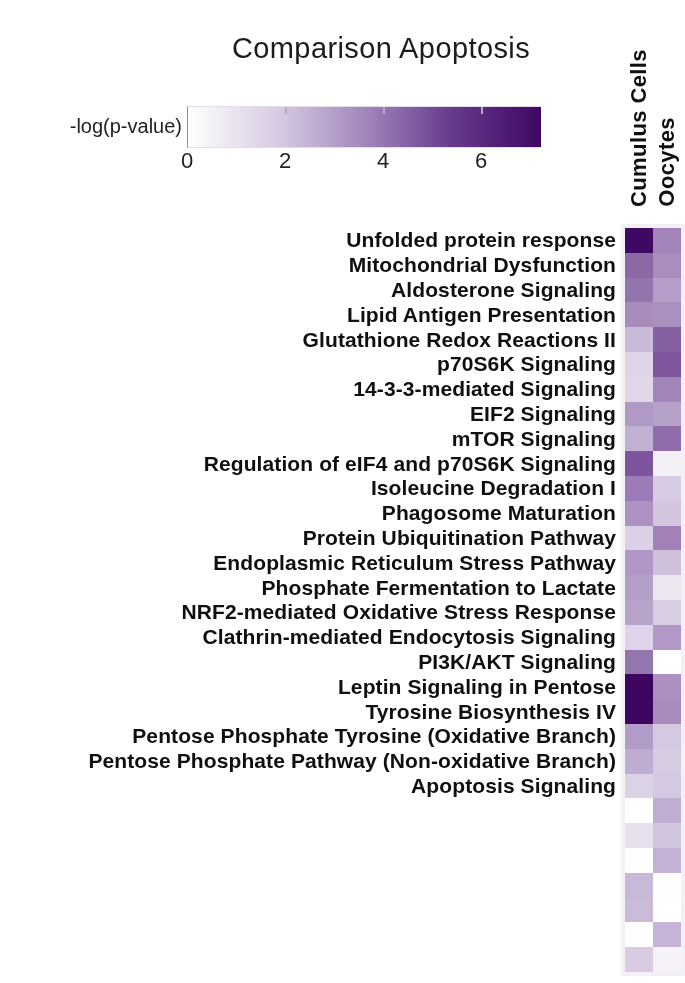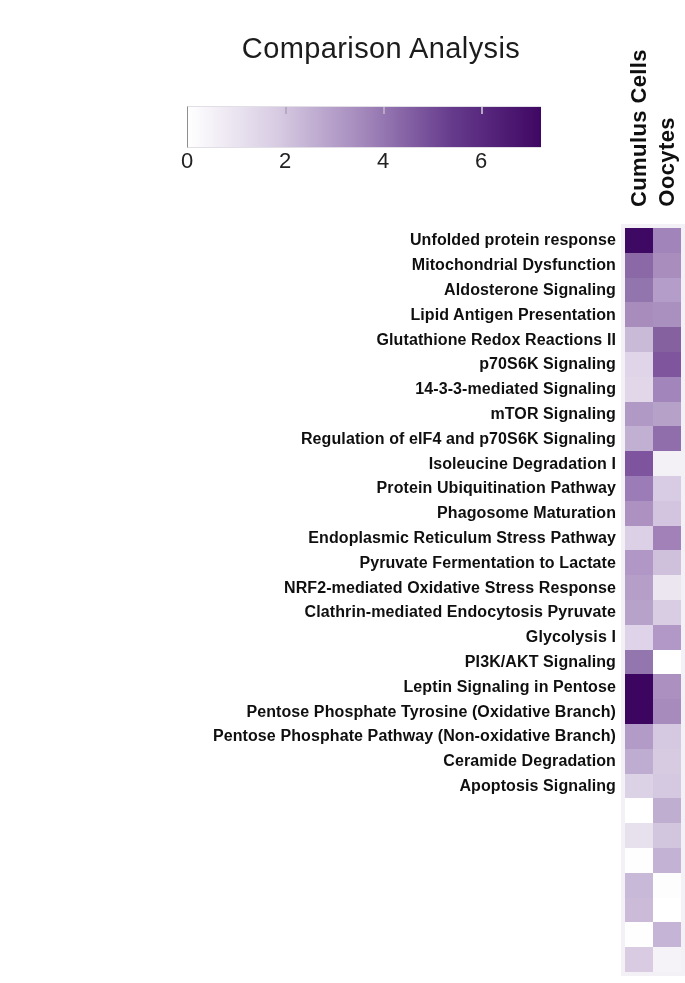--- a/index.html
+++ b/index.html
@@ -27,35 +27,36 @@
   .tick-notch { position:absolute; top:107px; width:2px; height:7px; background:#b6a9c2; }
   .col-header {
     position:absolute; bottom:776px; writing-mode:vertical-rl; transform:rotate(180deg);
     font-weight:700; font-size:22px; color:#0f0f0f; letter-spacing:0.4px; white-space:nowrap;
   }
   .col-header.c1 { left:626px; }
   .col-header.c2 { left:654px; }
   .pathway-labels { position:absolute; left:0; top:228px; width:616px; }
   .row-label {
     height:24.8px; display:flex; justify-content:flex-end; align-items:center;
-    font-weight:700; font-size:16px; color:#0f0f0f; white-space:nowrap; letter-spacing:0.1px;
+    font-weight:700; font-size:21px; color:#0f0f0f; white-space:nowrap; letter-spacing:0.1px;
   }
   .heatmap-panel {
     position:absolute; left:621px; top:224px; padding:4px; background:#f3f0f6;
   }
   .heatmap-grid { display:grid; grid-template-columns:28px 28px; grid-auto-rows:24.8px; }
   .cell { width:28px; height:24.8px; }
 </style>
 </head>
 <body>
 
 <div class="canvas">
 
-  <div class="chart-title">Comparison Analysis</div>
+  <div class="chart-title">Comparison Apoptosis</div>
 
+  <div class="colorbar-label">-log(p-value)</div>
   <div class="colorbar" style="background: linear-gradient(to right, rgb(255, 255, 255) 0%, rgb(216, 204, 227) 25%, rgb(162, 135, 187) 50%, rgb(101, 58, 140) 75%, rgb(63, 7, 99) 100%);"></div>
   <div class="colorbar-ticks">
       <div class="tick-label" style="left: 187px;">0</div>
       <div class="tick-label" style="left: 285.056px;">2</div>
       <div class="tick-notch" style="left: 285.056px;"></div>
       <div class="tick-label" style="left: 383.111px;">4</div>
       <div class="tick-notch" style="left: 383.111px;"></div>
       <div class="tick-label" style="left: 481.167px;">6</div>
       <div class="tick-notch" style="left: 481.167px;"></div>
     </div>
@@ -64,35 +65,35 @@
   <div class="col-header c2">Oocytes</div>
 
   <div class="pathway-labels">
       <div class="row-label">Unfolded protein response</div>
       <div class="row-label">Mitochondrial Dysfunction</div>
       <div class="row-label">Aldosterone Signaling</div>
       <div class="row-label">Lipid Antigen Presentation</div>
       <div class="row-label">Glutathione Redox Reactions II</div>
       <div class="row-label">p70S6K Signaling</div>
       <div class="row-label">14-3-3-mediated Signaling</div>
+      <div class="row-label">EIF2 Signaling</div>
       <div class="row-label">mTOR Signaling</div>
       <div class="row-label">Regulation of eIF4 and p70S6K Signaling</div>
       <div class="row-label">Isoleucine Degradation I</div>
+      <div class="row-label">Phagosome Maturation</div>
       <div class="row-label">Protein Ubiquitination Pathway</div>
-      <div class="row-label">Phagosome Maturation</div>
       <div class="row-label">Endoplasmic Reticulum Stress Pathway</div>
-      <div class="row-label">Pyruvate Fermentation to Lactate</div>
+      <div class="row-label">Phosphate Fermentation to Lactate</div>
       <div class="row-label">NRF2-mediated Oxidative Stress Response</div>
-      <div class="row-label">Clathrin-mediated Endocytosis Pyruvate</div>
-      <div class="row-label">Glycolysis I</div>
+      <div class="row-label">Clathrin-mediated Endocytosis Signaling</div>
       <div class="row-label">PI3K/AKT Signaling</div>
       <div class="row-label">Leptin Signaling in Pentose</div>
+      <div class="row-label">Tyrosine Biosynthesis IV</div>
       <div class="row-label">Pentose Phosphate Tyrosine (Oxidative Branch)</div>
       <div class="row-label">Pentose Phosphate Pathway (Non-oxidative Branch)</div>
-      <div class="row-label">Ceramide Degradation</div>
       <div class="row-label">Apoptosis Signaling</div>
     </div>
 
   <div class="heatmap-panel">
     <div class="heatmap-grid">
         <div class="cell" style="background: rgb(62, 9, 99);"></div>
         <div class="cell" style="background: rgb(161, 132, 185);"></div>
         <div class="cell" style="background: rgb(138, 105, 166);"></div>
         <div class="cell" style="background: rgb(168, 141, 189);"></div>
         <div class="cell" style="background: rgb(147, 117, 174);"></div>

